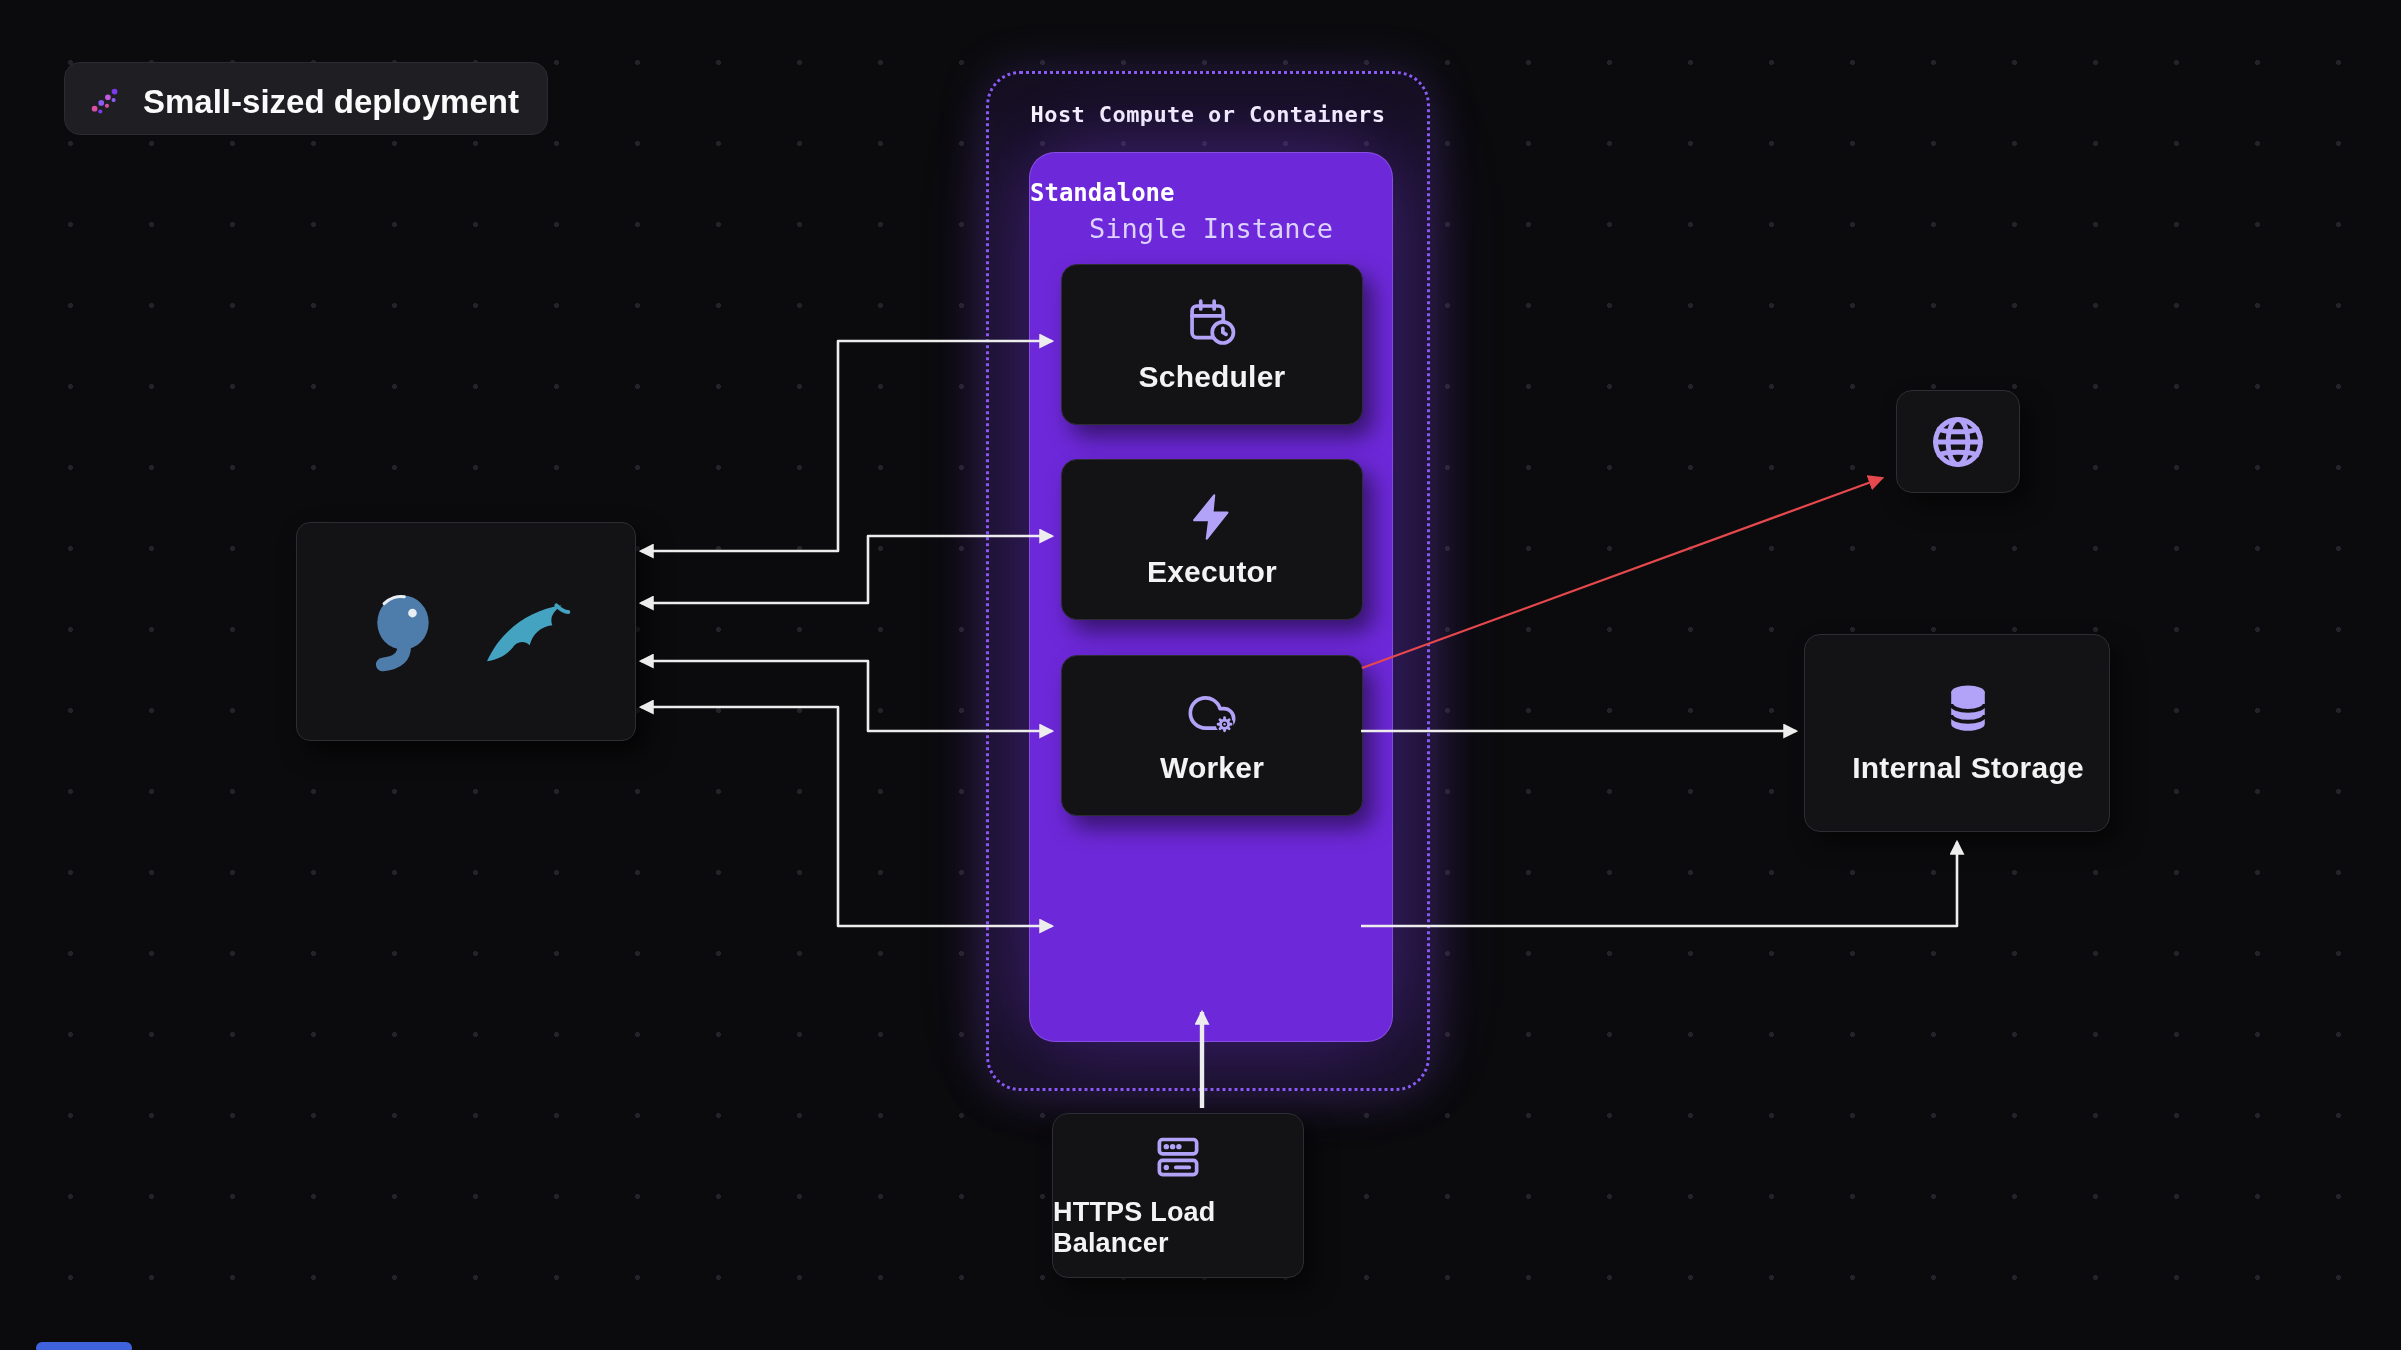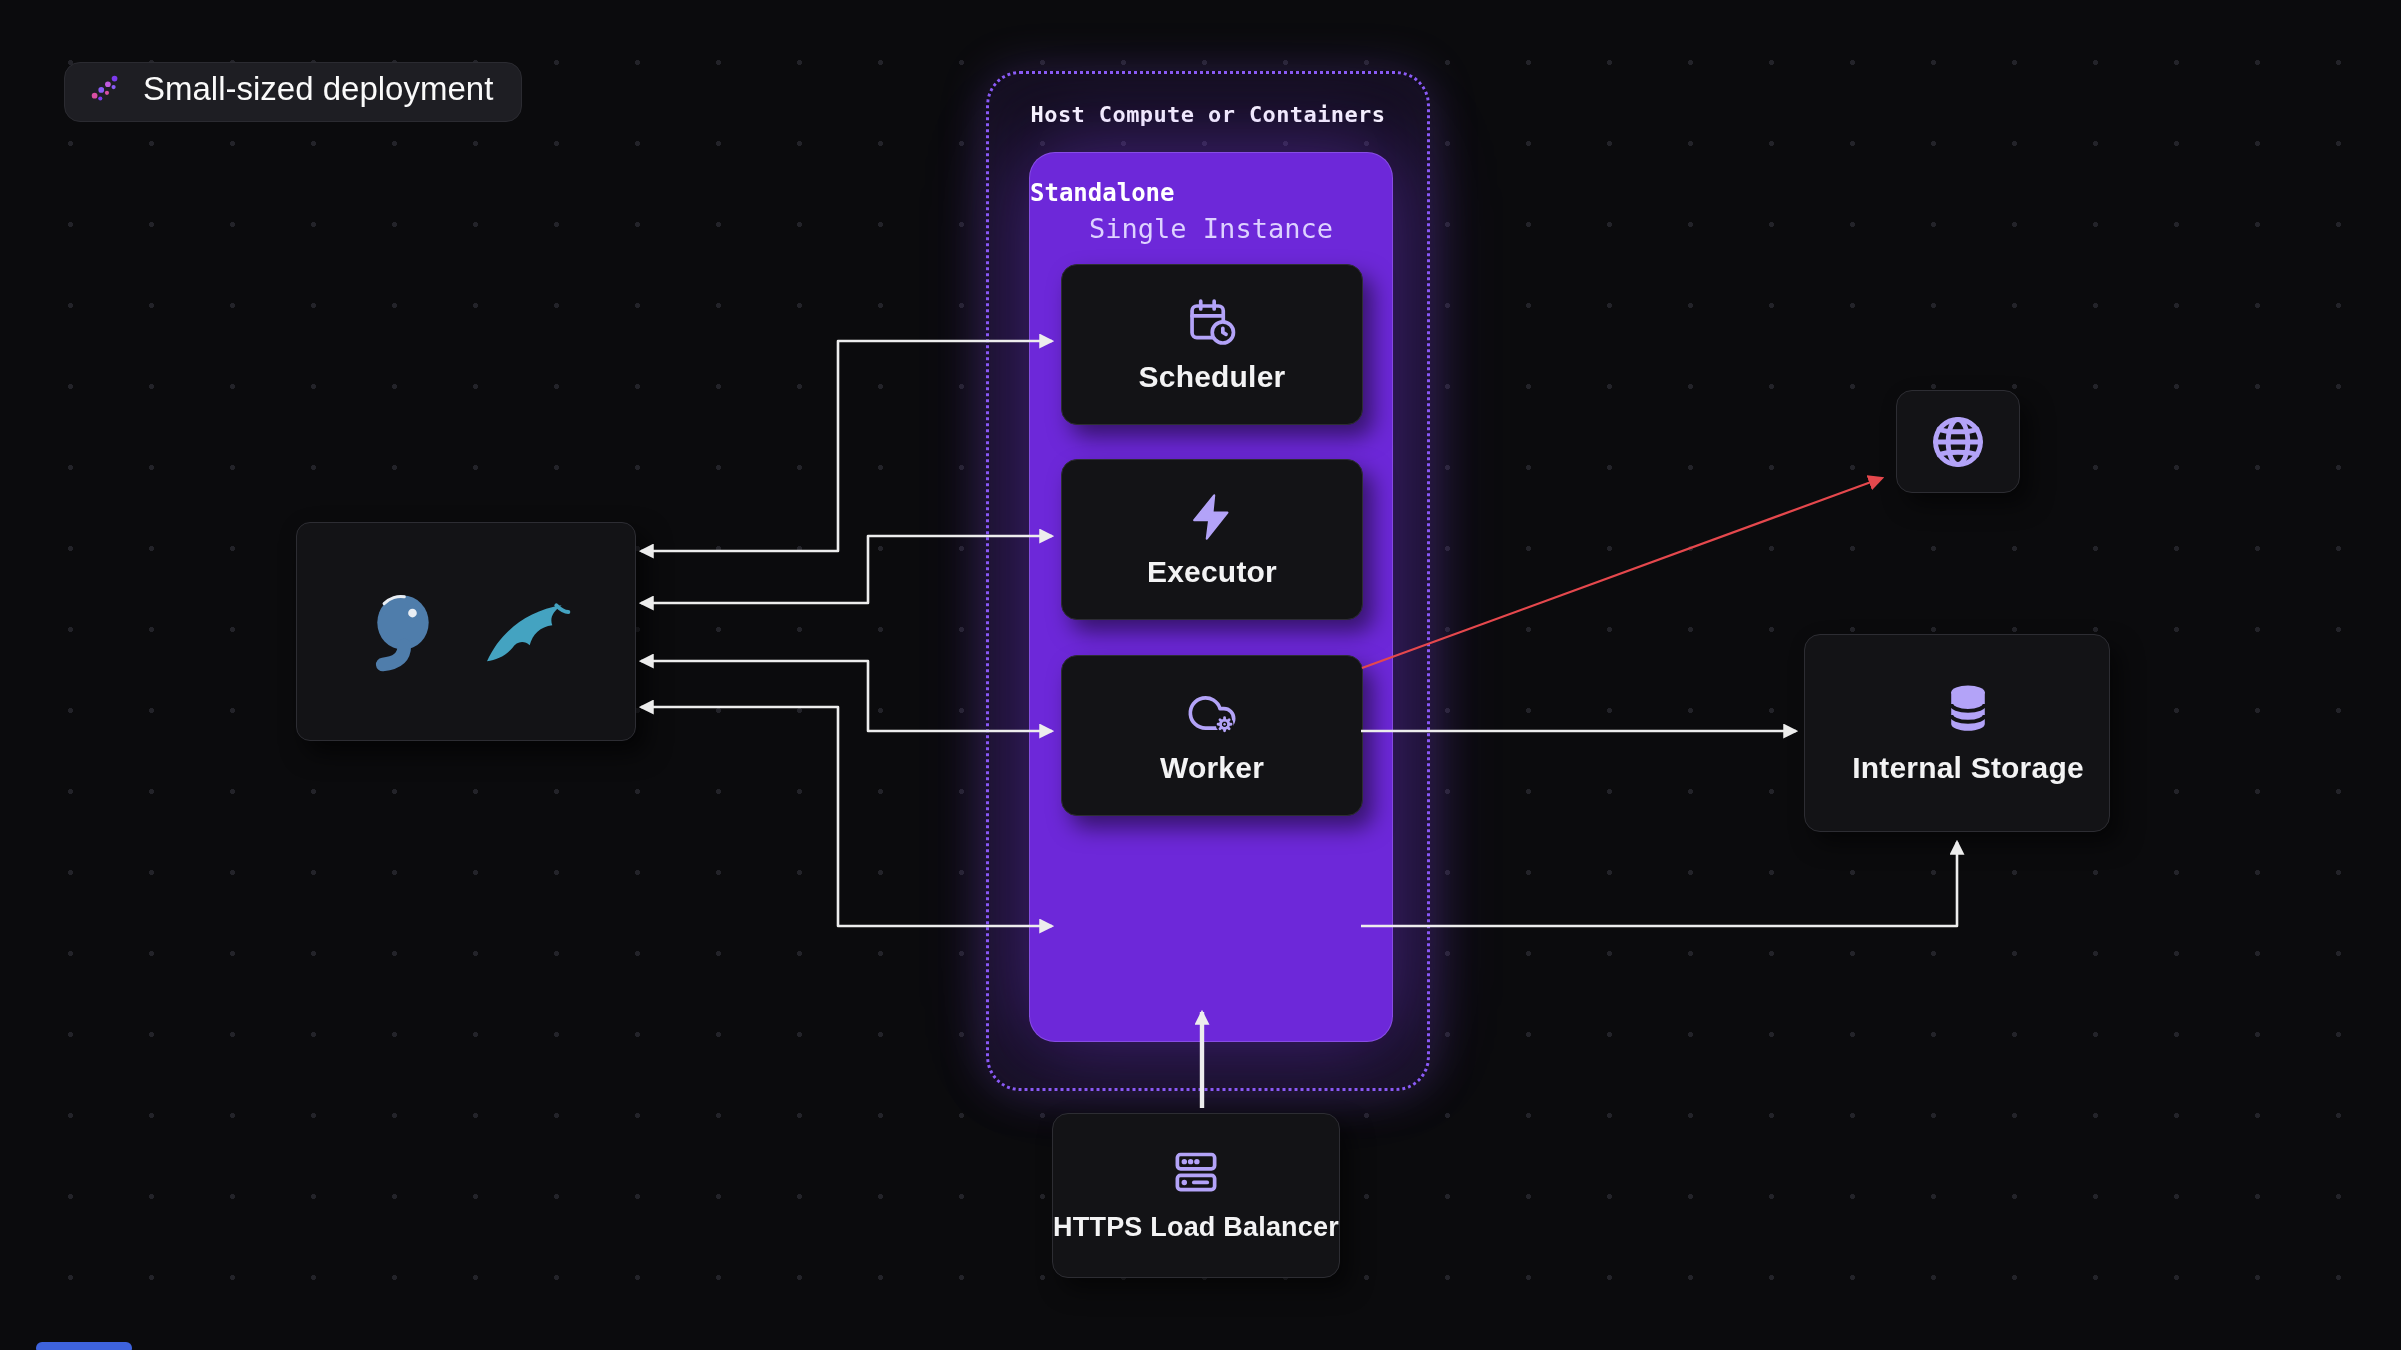--- a/index.html
+++ b/index.html
@@ -23,21 +23,21 @@
     position:relative;width:2401px;height:1350px;overflow:hidden;
     background-color:var(--background);
     background-image:radial-gradient(circle,#232329 2.4px,transparent 2.6px);
     background-size:81px 81px;background-position:30px 22px;
     font-family:"Liberation Sans",sans-serif;color:#f2f2f3;
   }
   
   .badge{
     position:absolute;left:64px;top:62px;display:flex;align-items:center;gap:18px;
     background:var(--badge-bg);border:1px solid #2b2b31;border-radius:16px;
-    padding:7px 28px 13px 22px;font-size:33px;font-weight:400;color:#fafafa;
+    padding:20px 28px 13px 22px;font-size:33px;font-weight:700;color:#fafafa;
   }
   .badge .icon svg{display:block;}
   
   .host{
     position:absolute;left:986px;top:71px;width:444px;height:1020px;
     border:3px dotted var(--dashed-border);border-radius:34px;
     background:rgba(124,58,237,0.05);
     box-shadow:0 0 48px rgba(139,92,246,.22), inset 0 0 60px rgba(139,92,246,.08);
   }
   .host-title{
@@ -66,21 +66,21 @@
     border-radius:16px;display:flex;flex-direction:column;align-items:center;
     justify-content:center;gap:12px;box-shadow:10px 12px 22px rgba(0,0,0,.5);font-weight:bold;
   }
   .comp{left:31px;width:302px;height:161px;}
   .icon{color:var(--icon-lavender);display:flex;}
   .icon svg{display:block;}
   .node-label{font-size:30px;color:#f3f3f4;letter-spacing:.2px;}
   .db-box{left:296px;top:522px;width:340px;height:219px;flex-direction:row;gap:30px;border-radius:14px;box-shadow:10px 12px 24px rgba(0,0,0,.65);}
   .globe-box{left:1896px;top:390px;width:124px;height:103px;border-radius:16px;}
   .storage-box{left:1804px;top:634px;width:306px;height:198px;gap:14px;padding-left:22px;}
-  .lb-box{left:1052px;top:1113px;width:288px;height:165px;gap:12px;}
+  .lb-box{left:1052px;top:1113px;width:252px;height:165px;gap:12px;}
   .lb-box .node-label{font-size:27px;}
   
   .arrows{position:absolute;left:0;top:0;z-index:10;pointer-events:none;}
   .arrow{fill:none;stroke:var(--arrow-white);stroke-width:2.6;stroke-linejoin:round;}
   .arrow-thick{stroke-width:4.4;}
   .arrow-red{stroke:var(--arrow-red);stroke-width:2.2;}
   .mk-w{fill:var(--arrow-white);}
   .mk-r{fill:var(--arrow-red);}
   .bottom-accent{
     position:absolute;left:36px;top:1342px;width:96px;height:12px;

